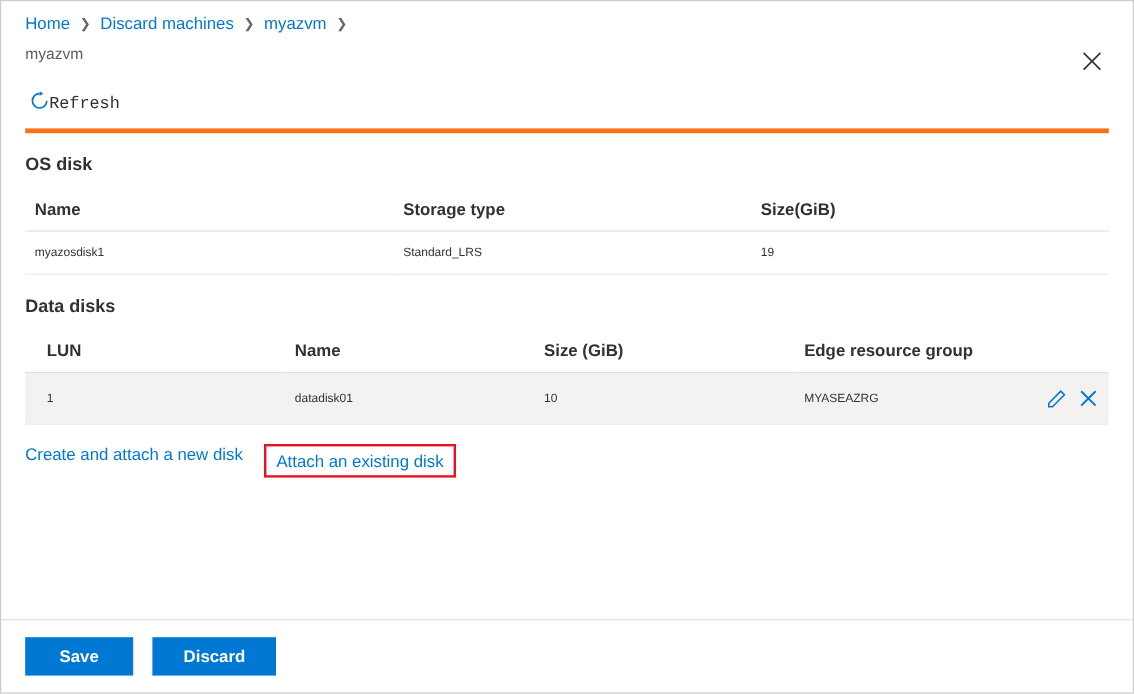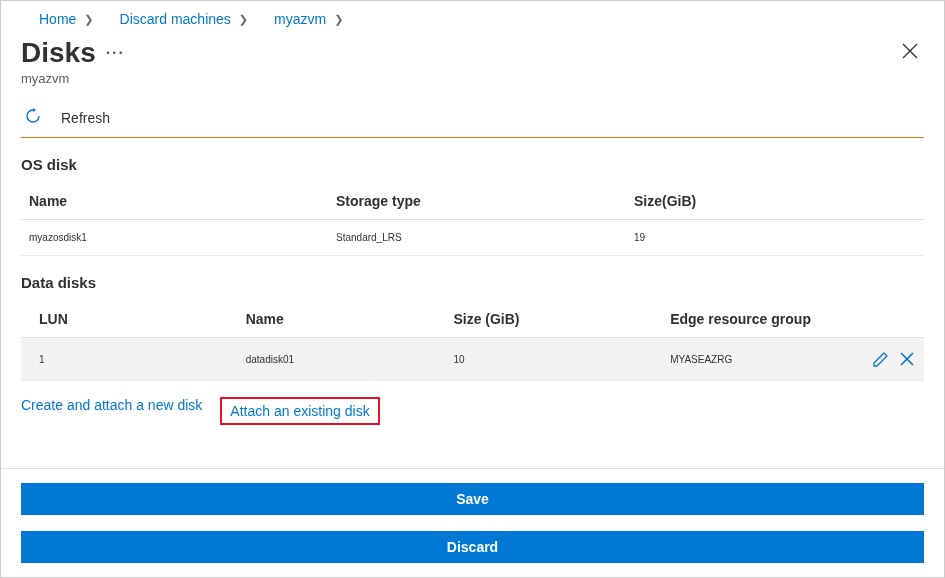--- a/index.html
+++ b/index.html
@@ -8,43 +8,43 @@
     font-size: 14px;
     color: #323130;
     background: #fff;
     width: 945px;
     height: 578px;
     border: 1px solid #ccc;
     position: relative;
   }
   .page { padding: 10px 20px 0 20px; }
   .breadcrumb { display: flex; align-items: center; gap: 8px; font-size: 14px; margin-bottom: 10px; }
-  .breadcrumb a { color: #0078d4; text-decoration: none; cursor: pointer; margin-left: 18px; }
+  .breadcrumb a { color: #0078d4; text-decoration: none; cursor: pointer; }
   .breadcrumb .chev { color: #666; font-size: 11px; }
   .header-row { display: flex; justify-content: space-between; align-items: flex-start; }
   .title { font-size: 28px; font-weight: 600; margin-bottom: 2px; }
   .title-dots { font-size: 16px; color: #605e5c; margin-left: 10px; letter-spacing: 1px; position: relative; top: -4px; }
   .subtitle { font-size: 13px; color: #605e5c; margin-bottom: 16px; }
   .close-x { font-size: 18px; color: #323130; cursor: pointer; padding: 6px; }
-  .toolbar { display: flex; align-items: center; gap: 20px; padding: 6px 0 10px 4px; border-bottom: 1px solid #f97316; }
+  .toolbar { display: flex; align-items: center; gap: 0; padding: 6px 0 10px 4px; border-bottom: 4px solid #f97316; font-family: Liberation Mono, monospace; }
   .refresh-icon { color: #0078d4; }
   .section-title { font-weight: 600; font-size: 15px; margin: 18px 0 10px 0; }
   table { width: 100%; border-collapse: collapse; }
   th { text-align: left; font-weight: 600; font-size: 14px; padding: 10px 8px; border-bottom: 1px solid #e1dfdd; }
   td { padding: 12px 8px; font-size: 10px; border-bottom: 1px solid #edebe9; }
   .data-row td { background: #f3f2f1; }
   .row-actions { display: flex; gap: 8px; justify-content: flex-end; }
   .icon-btn { color: #0078d4; cursor: pointer; display: inline-flex; }
   .links-row { display: flex; gap: 26px; margin-top: 16px; font-size: 14px; }
   .link { color: #0078d4; cursor: pointer; text-align: center; }
   .highlight-box { border: 2px solid #e81123; padding: 4px 8px; margin-left: -8px; }
   .footer {
     position: absolute; left: 0; right: 0; bottom: 0;
     padding: 14px 20px; border-top: 1px solid #e1dfdd;
-    display: flex; gap: 16px; flex-direction: column;
+    display: flex; gap: 16px;
   }
   .btn {
     background: #0078d4; color: #fff; border: none;
     padding: 8px 26px; font-size: 14px; font-weight: 600;
     cursor: pointer; min-width: 90px;
   }
   .os-table th:nth-child(1), .os-table td:nth-child(1) { width: 34%; }
   .os-table th:nth-child(2), .os-table td:nth-child(2) { width: 33%; }
   .data-table th:nth-child(1), .data-table td:nth-child(1) { width: 24%; padding-left: 18px; }
   .data-table th:nth-child(2), .data-table td:nth-child(2) { width: 23%; }
@@ -60,23 +60,20 @@
     <a>Home</a>
     <span class="chev">❯</span>
     <a>Discard machines</a>
     <span class="chev">❯</span>
     <a>myazvm</a>
     <span class="chev">❯</span>
   </nav>
 
   <div class="header-row">
     <div>
-      <h1 class="title">
-        <span>Disks</span><span class="title-dots">···</span>
-      </h1>
       <div class="subtitle">myazvm</div>
     </div>
     <div class="close-x">
       <svg width="16" height="16" viewBox="0 0 16 16">
           <path d="M1 1 L15 15 M15 1 L1 15" stroke="#323130" stroke-width="1.4" fill="none"></path>
         </svg>
     </div>
   </div>
 
   <div class="toolbar">

